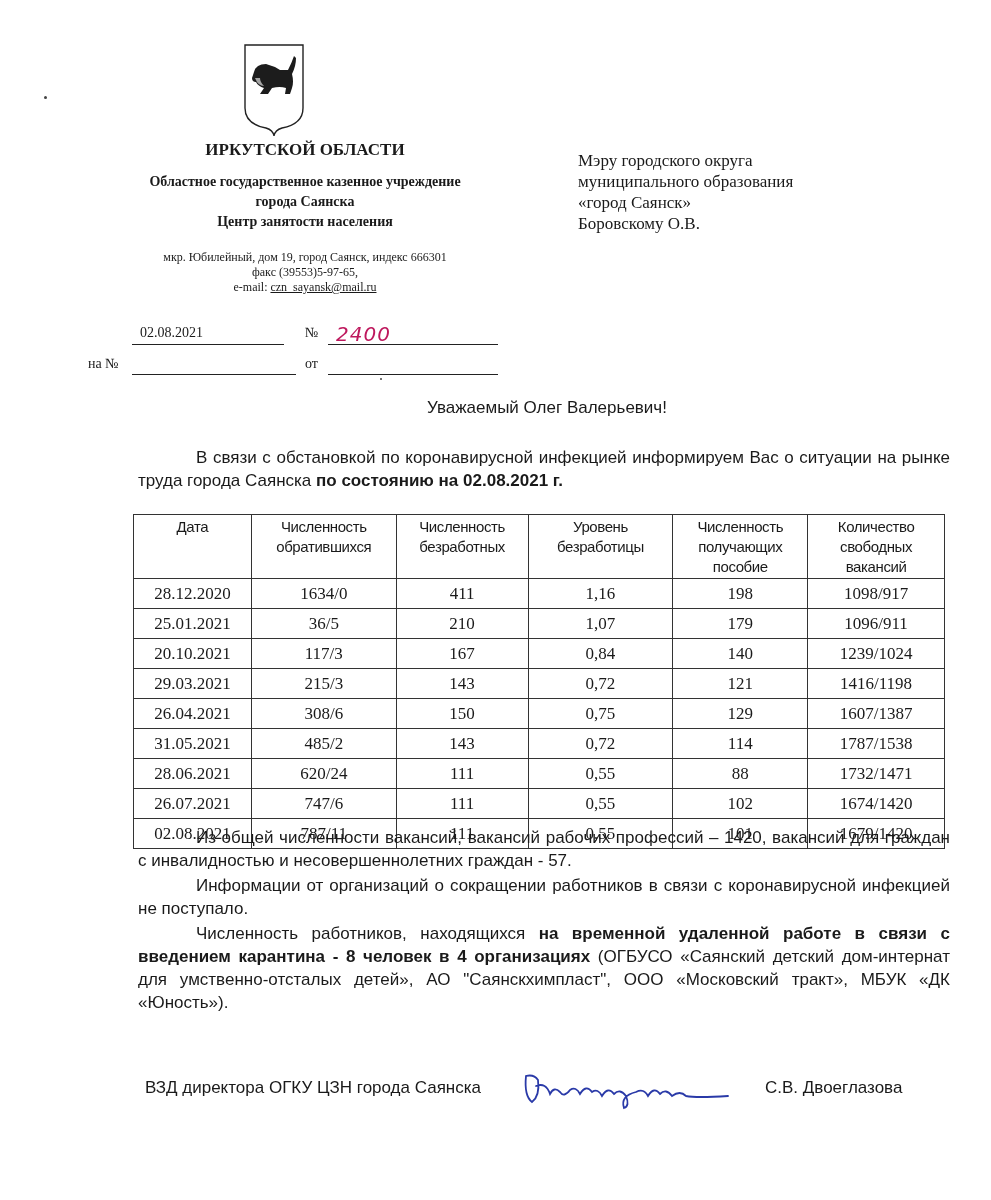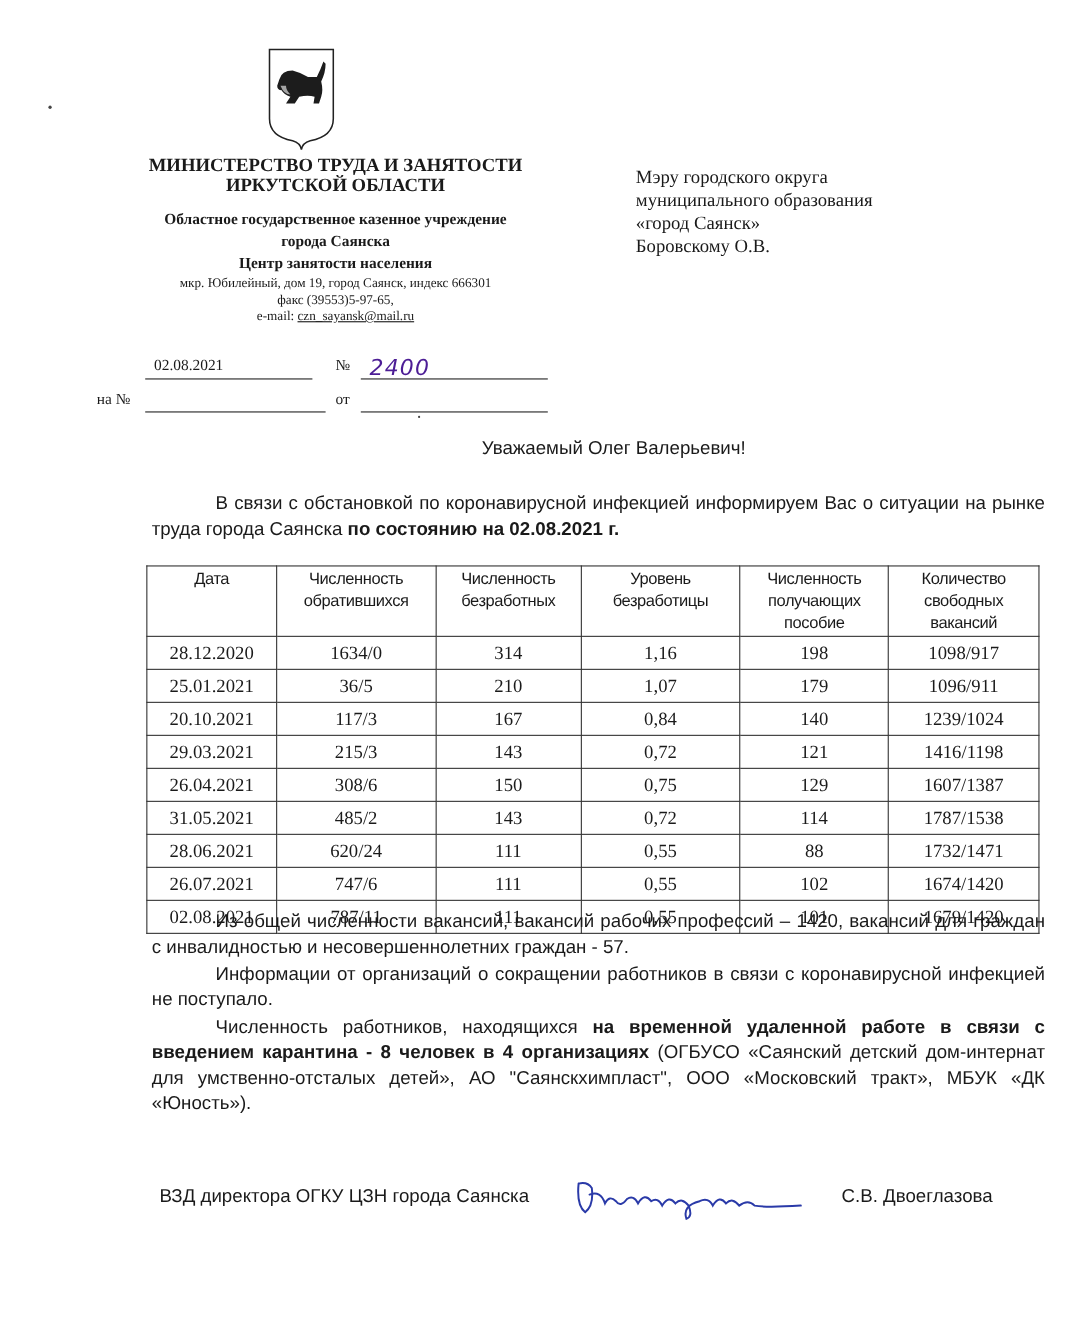--- a/index.html
+++ b/index.html
@@ -13,32 +13,32 @@
   .h-ministry { font-weight: bold; font-size: 17px; line-height: 19px; }
   .h-inst { font-weight: bold; font-size: 14px; line-height: 20px; }
   .h-inst.first { margin-top: 13px; }
   .addr-block { left: 100px; top: 250px; width: 410px; text-align: center; font-size: 12px; line-height: 15px; }
   .addr-block .email { text-decoration: underline; }
 
   .regline { font-size: 14px; }
   .reg-date { left: 132px; top: 325px; width: 152px; border-bottom: 1px solid #222; text-align: left; padding-left: 8px; box-sizing: border-box; height: 20px; }
   .reg-num-label { left: 305px; top: 325px; }
   .reg-num { left: 328px; top: 322px; width: 170px; border-bottom: 1px solid #222; height: 23px; box-sizing: border-box; }
-  .reg-num span { font-family: "DejaVu Sans", sans-serif; font-style: italic; color: #4c1d95; font-size: 20px; margin-left: 8px; letter-spacing: 1px; }
+  .reg-num span { font-family: "DejaVu Sans", sans-serif; font-style: italic; color: #be185d; font-size: 20px; margin-left: 8px; letter-spacing: 1px; }
   .ref-label { left: 88px; top: 356px; }
   .ref-num { left: 132px; top: 358px; width: 164px; border-bottom: 1px solid #222; height: 16px; }
   .ref-from-label { left: 305px; top: 356px; }
   .ref-from { left: 328px; top: 358px; width: 170px; border-bottom: 1px solid #222; height: 16px; }
 
   
   .addressee { left: 578px; top: 150px; font-size: 17px; line-height: 21px; }
 
   
   .narrow { font-family: "Liberation Sans Narrow", "Liberation Sans", sans-serif; }
-  .greeting { left: 143px; top: 398px; width: 830px; text-align: center; font-size: 17px; }
+  .greeting { left: 132px; top: 398px; width: 830px; text-align: center; font-size: 17px; }
   .intro { left: 138px; top: 446px; width: 812px; font-size: 17px; line-height: 23px; text-align: justify; }
   .intro .indent, .para .indent { display: inline-block; width: 58px; }
   b { font-weight: bold; }
 
   
   table.data { position: absolute; left: 133px; top: 514px; width: 812px; border-collapse: collapse; font-size: 16px; }
   table.data th, table.data td { border: 1px solid #333; text-align: center; padding: 4px 4px; font-weight: normal; }
   table.data th { vertical-align: top; line-height: 20px; padding-top: 2px; padding-bottom: 1px; font-family: "Liberation Sans", sans-serif; font-size: 15px; letter-spacing: -0.4px; }
   table.data td { height: 21px; line-height: 20px; font-family: "Liberation Serif", serif; font-size: 17px; }
   table.data col.c1 { width: 118px; } table.data col.c2 { width: 145px; }
@@ -57,21 +57,20 @@
 </head>
 <body>
 
 <svg class="abs emblem" viewBox="0 0 64 96">
   <path d="M3 3 H61 V66 Q61 82 40 86 Q33 88 32 94 Q31 88 24 86 Q3 82 3 66 Z" fill="none" stroke="#222" stroke-width="1.4"></path>
   <path d="M12 30 Q14 22 24 22 Q32 24 38 28 L46 28 Q50 20 52 14 L54 16 Q54 24 50 32 Q52 40 50 46 L48 52 L43 52 L44 46 Q38 44 30 46 L26 52 L18 52 L22 46 Q16 44 14 40 Q10 40 10 36 Z" fill="#1c1c1c"></path>
   <path d="M13 36 Q16 44 22 44 Q18 40 18 36 Z" fill="#fff" opacity="0.6"></path>
 </svg>
 
 <div class="abs header-block">
-  <div class="h-ministry">МИНИСТЕРСТВО ТРУДА И ЗАНЯТОСТИ</div>
   <div class="h-ministry">ИРКУТСКОЙ ОБЛАСТИ</div>
   <div class="h-inst first">Областное государственное казенное учреждение</div>
   <div class="h-inst">города Саянска</div>
   <div class="h-inst">Центр занятости населения</div>
 </div>
 
 <div class="abs addr-block">
   <div>мкр. Юбилейный,  дом 19, город Саянск, индекс 666301</div>
   <div>факс (39553)5-97-65,</div>
   <div><span>e-mail: </span><span class="email">czn_sayansk@mail.ru</span></div>
@@ -131,21 +130,21 @@
           <div>Количество</div>
           <div>свободных</div>
           <div>вакансий</div>
         </th>
       </tr>
     </thead>
   <tbody id="tbody">
       <tr>
         <td>28.12.2020</td>
         <td>1634/0</td>
-        <td>314</td>
+        <td>411</td>
         <td>1,16</td>
         <td>198</td>
         <td>1098/917</td>
       </tr>
       <tr>
         <td>25.01.2021</td>
         <td>36/5</td>
         <td>210</td>
         <td>1,07</td>
         <td>179</td>

